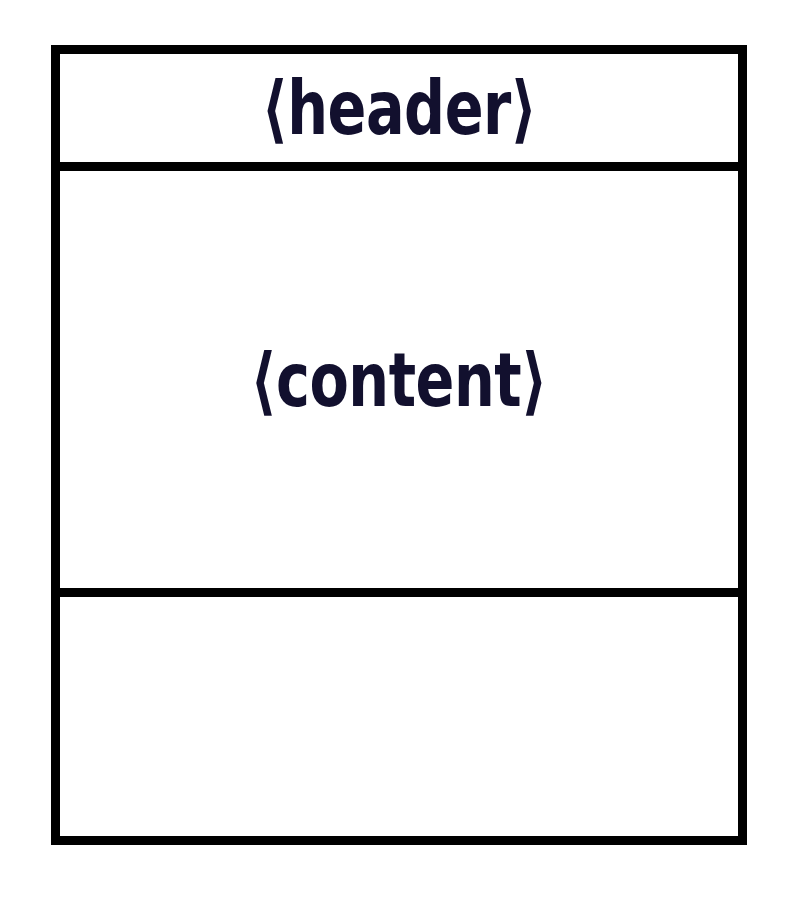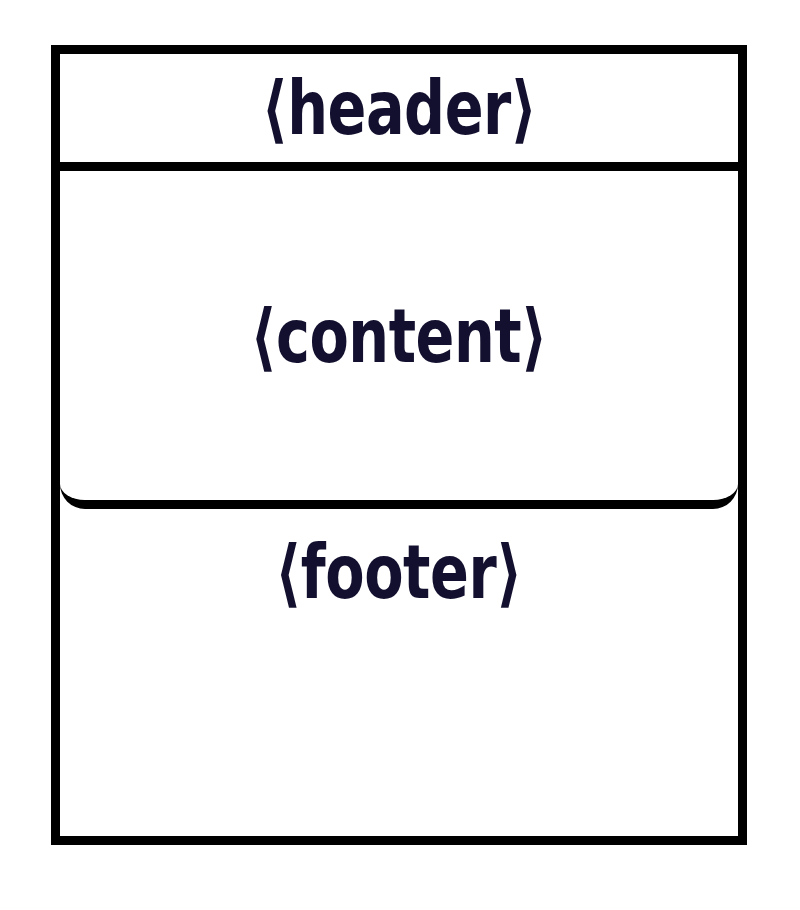--- a/index.html
+++ b/index.html
@@ -49,21 +49,21 @@
     flex: 0 0 auto;
   }
 
   
   .region.with-divider {
     border-bottom: 9px solid #000000;
   }
 
   .region-header  { height: 117px; }
   .region-nav     { height: 104px; }
-  .region-content { height: 338px; border-radius: 25px; }
+  .region-content { height: 426px; }
   .region-footer  { height: 126px; }
 
   
   .tag-label {
     color: #12102E;
     font-family: "DejaVu Sans", "Liberation Sans", sans-serif;
     font-weight: 700;
     font-stretch: condensed;
     letter-spacing: -0.5px;
     line-height: 1;
@@ -87,19 +87,16 @@
 
     <div class="region region-header with-divider">
       <span class="tag-label size-header">⟨header⟩</span>
     </div>
 
 
     <div class="region region-content with-divider">
       <span class="tag-label size-content">⟨content⟩</span>
     </div>
 
-    <div class="region region-footer">
-      <span class="tag-label size-footer">⟨footer⟩</span>
-    </div>
 
   </div>
 
 </div>
 
 </body></html>

